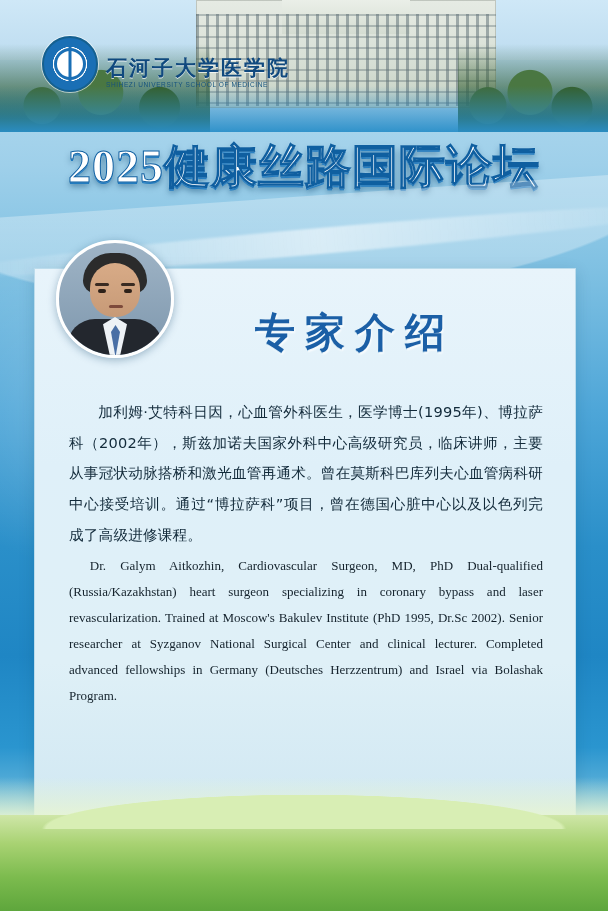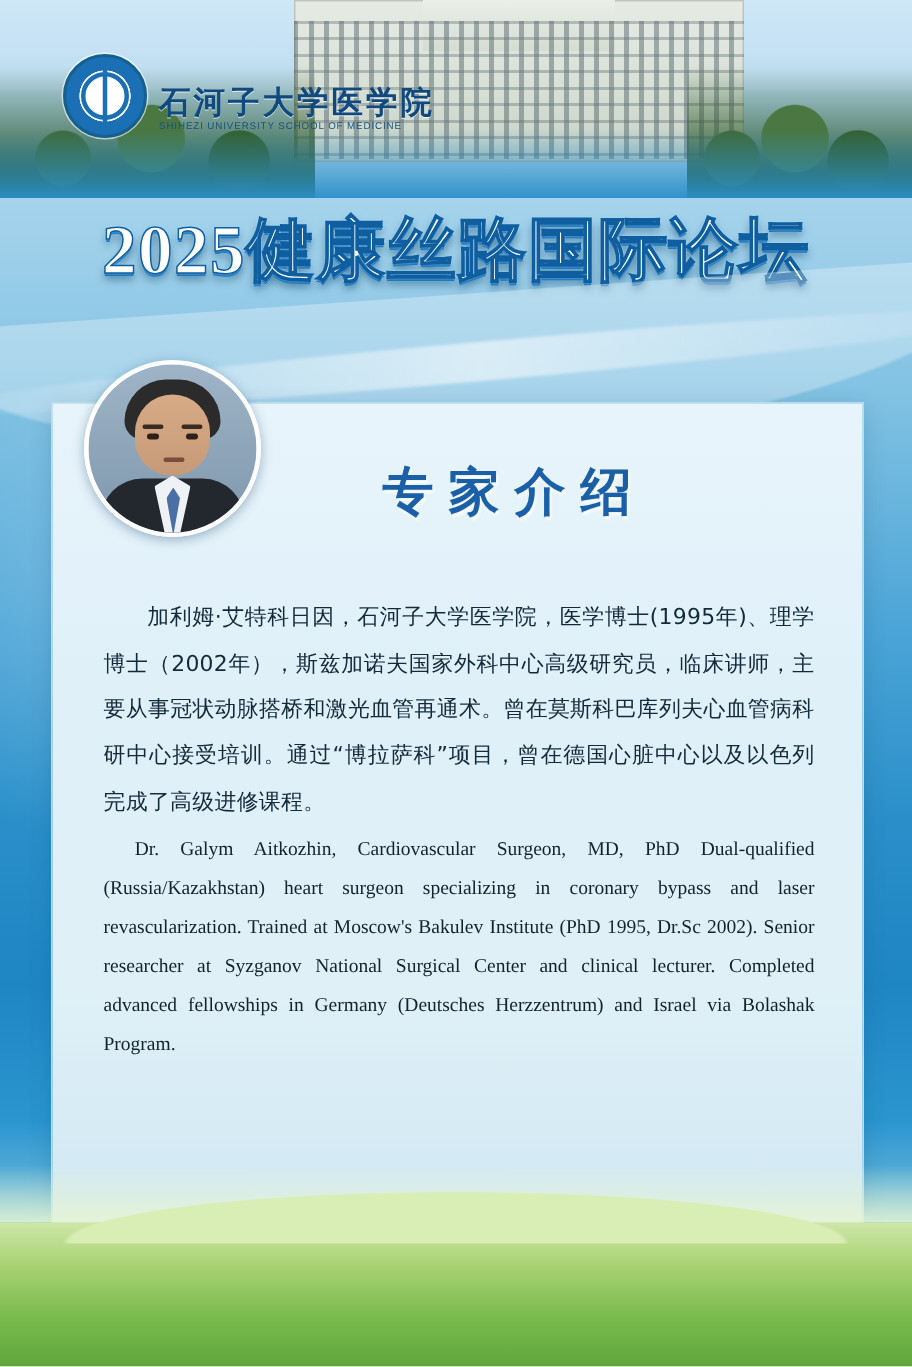--- a/index.html
+++ b/index.html
@@ -150,21 +150,21 @@
   .card {
     position:absolute; left:34px; top:268px;
     width:540px; height:562px;
     background: linear-gradient(180deg, #e8f4fb 0%, #dff0f9 35%, #dff0f7 70%, #cfe7f2 100%);
     border: 1px solid #bcdcec;
     box-shadow: 0 4px 14px rgba(10,60,100,.18);
   }
   .section-title {
     position:absolute; left:220px; top:36px;
     font-family: "DejaVu Serif", serif;
-    font-size: 34px; font-weight:700;
+    font-size: 40px; font-weight:700;
     letter-spacing: 10px;
     color:#1b5fa6;
     text-shadow: 1px 2px 2px rgba(255,255,255,.9), 0 1px 0 #8fc0e0;
   }
 
   
   .portrait {
     position:absolute; left:56px; top:240px;
     width:112px; height:112px; border-radius:50%;
     border: 3px solid #ffffff;
@@ -261,21 +261,21 @@
   </div>
 
   <div class="main-title">2025健康丝路国际论坛</div>
 
   <div class="swoosh-a"></div>
   <div class="swoosh-b"></div>
   <div class="glow-left"></div>
 
   <div class="card">
     <div class="section-title">专家介绍</div>
-    <div class="cn-body">加利姆·艾特科日因，石河子大学医学院，医学博士(1995年)、理学博士（2002年），斯兹加诺夫国家外科中心高级研究员，临床讲师，主要从事冠状动脉搭桥和激光血管再通术。曾在莫斯科巴库列夫心血管病科研中心接受培训。通过“博拉萨科”项目，曾在德国心脏中心以及以色列完成了高级进修课程。</div>
+    <div class="cn-body">加利姆·艾特科日因，心血管外科医生，医学博士(1995年)、博拉萨科（2002年），斯兹加诺夫国家外科中心高级研究员，临床讲师，主要从事冠状动脉搭桥和激光血管再通术。曾在莫斯科巴库列夫心血管病科研中心接受培训。通过“博拉萨科”项目，曾在德国心脏中心以及以色列完成了高级进修课程。</div>
     <div class="en-body">Dr. Galym Aitkozhin, Cardiovascular Surgeon, MD, PhD Dual-qualified (Russia/Kazakhstan) heart surgeon specializing in coronary bypass and laser revascularization. Trained at Moscow's Bakulev Institute (PhD 1995, Dr.Sc 2002). Senior researcher at Syzganov National Surgical Center and clinical lecturer. Completed advanced fellowships in Germany (Deutsches Herzzentrum) and Israel via Bolashak Program.</div>
   </div>
 
   <div class="portrait">
     <div class="bg"></div>
     <div class="suit"></div>
     <div class="shirt"></div>
     <div class="tie"></div>
     <div class="hair"></div>
     <div class="face"></div>

